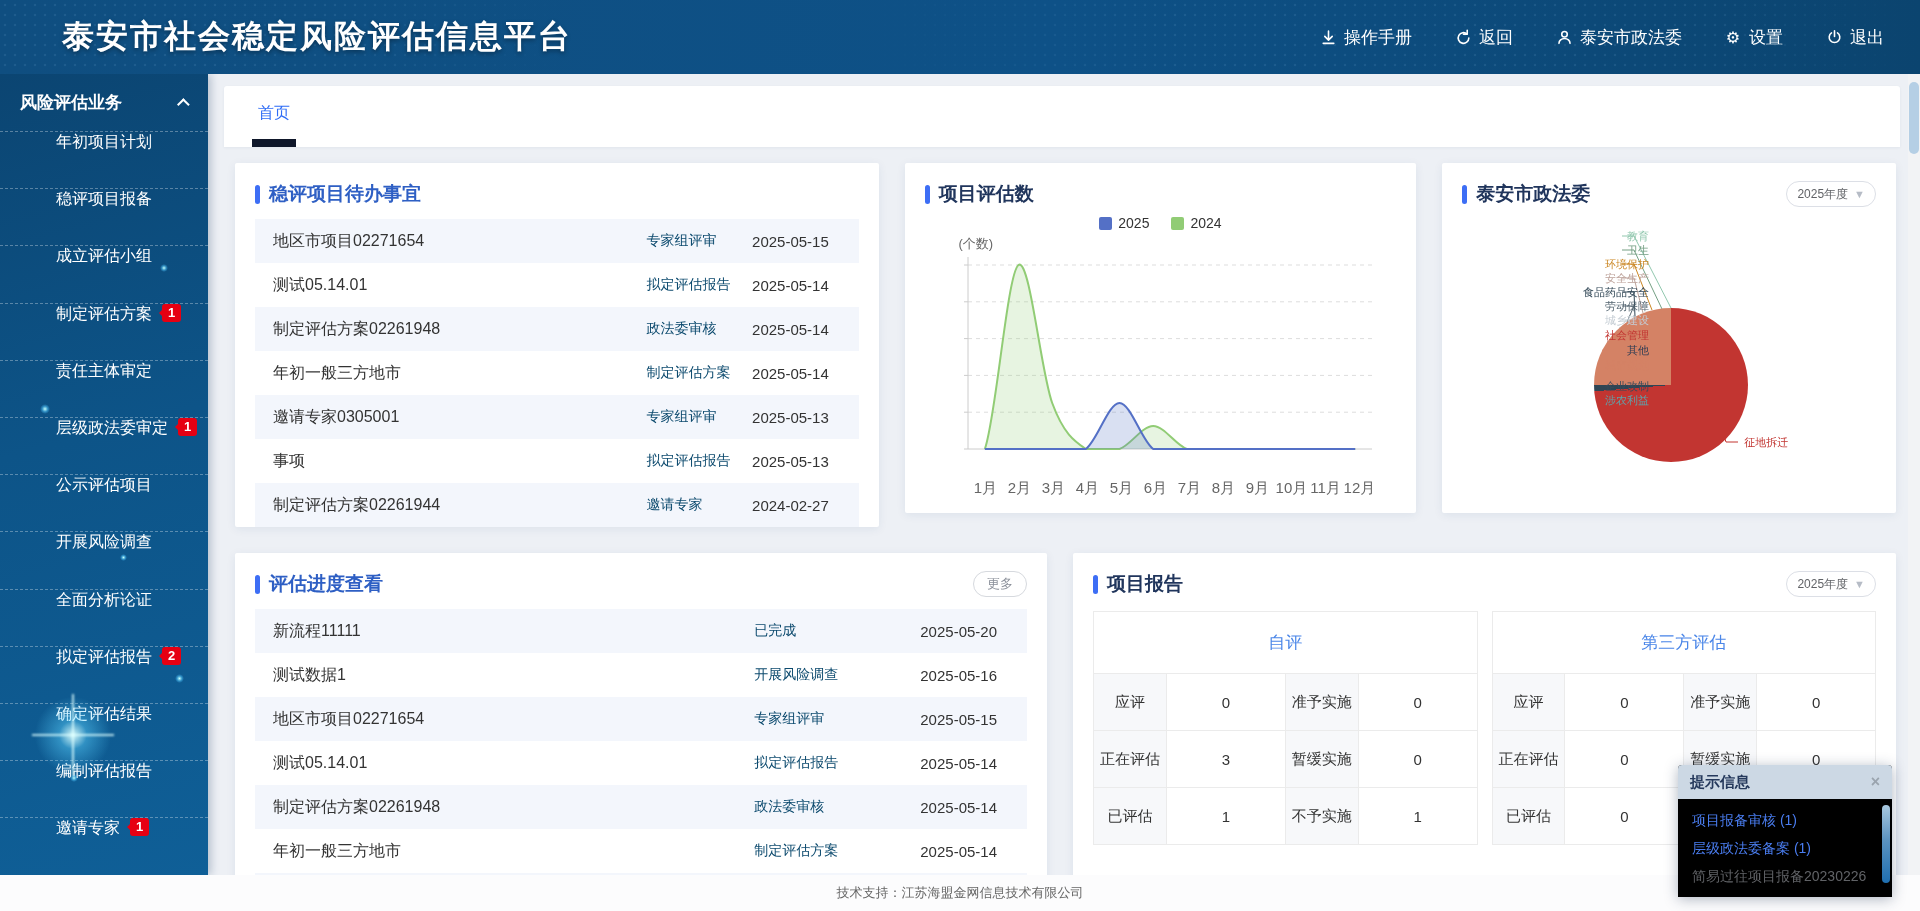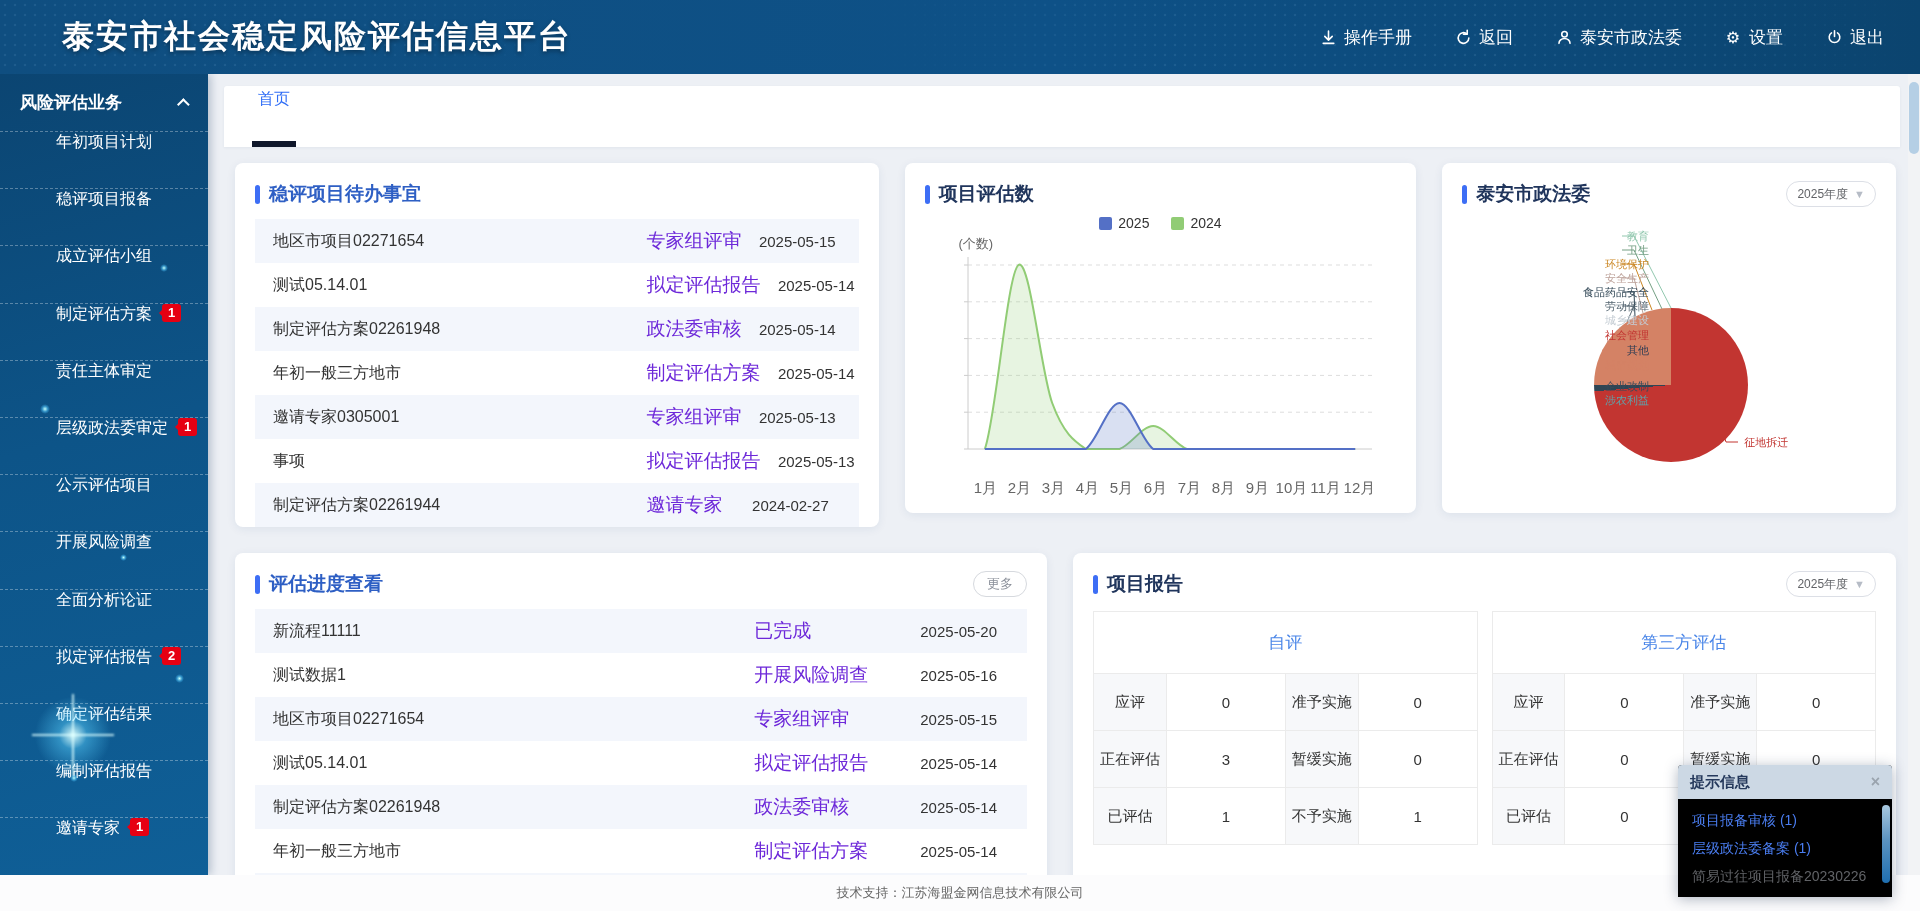--- a/index.html
+++ b/index.html
@@ -38,40 +38,40 @@
   .flare { position:absolute; left:28px; bottom:95px; width:90px; height:90px; pointer-events:none;
            background:radial-gradient(circle,rgba(220,255,255,.95) 0%,rgba(90,210,255,.45) 22%,transparent 60%); }
   .flare::before,.flare::after{ content:''; position:absolute; background:rgba(220,255,255,.8); }
   .flare::before{ left:50%; top:4px; bottom:4px; width:2px; transform:translateX(-50%); filter:blur(1px);}
   .flare::after{ top:50%; left:4px; right:4px; height:2px; transform:translateY(-50%); filter:blur(1px);}
 
   
   .main { position:absolute; left:208px; top:74px; right:12px; bottom:36px; padding:12px 8px 0 16px; overflow:hidden; }
   .tabbar { background:#fff; height:61px; border-radius:3px 3px 0 0; display:flex; align-items:flex-end; padding-left:28px;
             box-shadow:0 1px 3px rgba(30,60,110,.06); }
-  .tab { color:#2f6df6; font-size:16px; padding:0 6px 31px; border-bottom:6px solid #0f172a; cursor:pointer; }
+  .tab { color:#2f6df6; font-size:16px; padding:0 6px 15px; border-bottom:8px solid #0f172a; cursor:pointer; }
   .content { padding:16px 4px 0 11px; }
   .row { display:flex; gap:26px; }
   .row + .row { margin-top:26px; }
-  .card { background:#fff; border-radius:8px; box-shadow:0 2px 10px rgba(30,60,110,.08); padding:18px 20px; position:relative; }
+  .card { background:#fff; border-radius:2px; box-shadow:0 2px 10px rgba(30,60,110,.08); padding:18px 20px; position:relative; }
   .card-hd { display:flex; align-items:center; }
   .card-title { font-size:19px; font-weight:bold; display:flex; align-items:center; gap:9px; }
   .card-title::before { content:''; width:5px; height:19px; border-radius:3px; background:#3d6ef5; }
   .t-blue { color:#2e5fc4; } .t-navy { color:#20355c; }
   .year-pill { margin-left:auto; border:1px solid #dcdfe6; border-radius:13px; height:26px; padding:0 10px;
                font-size:12px; color:#606266; display:flex; align-items:center; gap:6px; cursor:pointer; background:#fff; }
   .year-pill .dn { color:#b6bcc6; font-size:11px; }
   .more-pill { margin-left:auto; border:1px solid #d6d9de; border-radius:13px; height:25px; padding:12px 13px;
                font-size:13px; color:#8a8f99; display:flex; align-items:center; cursor:pointer; background:#fff; }
 
   
   .lrow { height:44px; display:flex; align-items:center; padding:0 2px 0 18px; font-size:16px; color:#333; }
   .lrow.stripe { background:#f3f6fc; }
   .lname { flex:0 0 64%; overflow:hidden; white-space:nowrap; }
-  .laction { flex:1; font-size:19px; color:#6d28d9; cursor:pointer; white-space:nowrap; }
+  .laction { flex:1; font-size:14px; color:#0c4a6e; cursor:pointer; white-space:nowrap; }
   .ldate { flex:0 0 122px; text-align:right; padding-right:28px; font-size:15px; color:#333; }
   .list-wrap { margin-top:12px; }
 
   
   .card-todo { width:660px; height:364px; }
   .card-count { width:524px; height:350px; }
   .card-pie { width:465px; height:350px; }
   .card-progress { width:812px; height:364px; }
   .card-report { flex:1; height:364px; }
 

